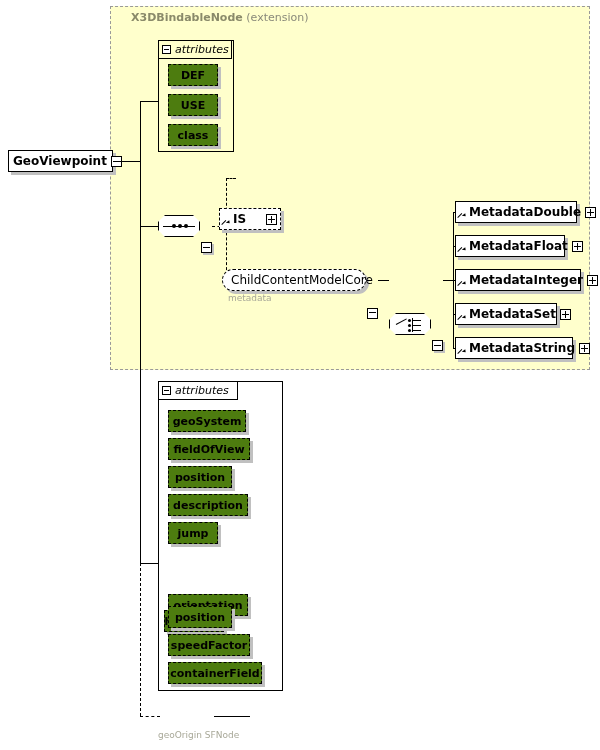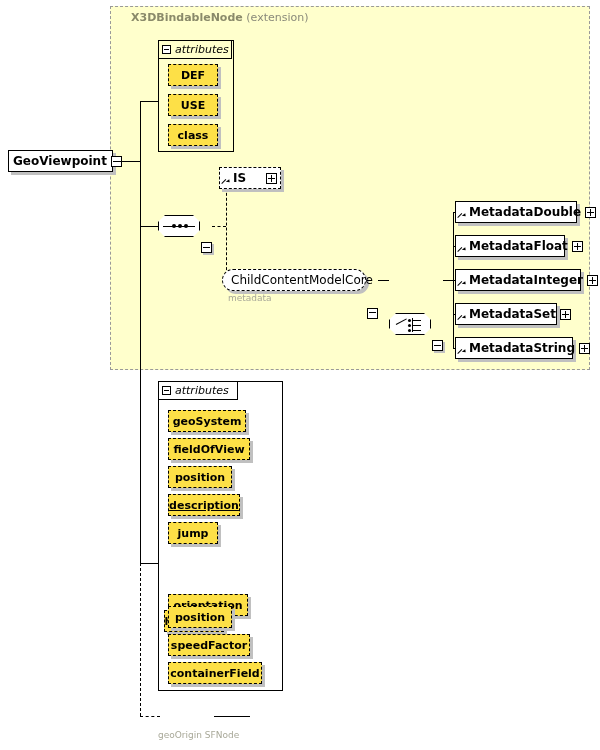--- a/index.html
+++ b/index.html
@@ -54,37 +54,37 @@
   .ctrlbox::before{
     content:"";position:absolute;left:1px;right:1px;top:3px;
     height:1px;background:#000;
   }
 
   
   .attr{
     box-sizing:border-box;
     height:22px;
     border:1px dashed #000000;
-    background:#fde047;
+    background:#4d7c0f;
     display:flex;align-items:center;justify-content:center;
     font-size:11px;font-weight:bold;color:#000;
     white-space:nowrap;padding:0 7px;
     box-shadow:3px 3px 0 0 #c0c0c0;
   }
 
   
   .node{
     box-sizing:border-box;height:22px;
     border:1px solid #000000;background:#ffffff;
     display:flex;align-items:center;
     font-size:12px;font-weight:bold;color:#000;
     white-space:nowrap;
     box-shadow:3px 3px 0 0 #c0c0c0;
   }
-  .node.dashed{border:1px dashed #000000;}
+  .node.dashed{border:1px dashed #000000;margin-top:41px;}
   .node .lbl{padding:0 4px;flex:0 0 auto;}
   .node .arrow{
     width:9px;height:20px;flex:0 0 auto;position:relative;
   }
   .node .arrow::before{
     content:"";position:absolute;left:2px;bottom:4px;
     width:6px;height:1px;background:#000;
     transform:rotate(-45deg);transform-origin:left bottom;
   }
   .node .arrow::after{
@@ -278,21 +278,21 @@
 
   <div class="abs attrbox" style="left:158px;top:381px;width:125px;height:310px;">
     <div class="attrbox-hdr" style="width:80px;">
       <span class="ctrlbox"></span>
       <span>attributes</span>
     </div>
   </div>
   <div class="abs attr" style="left:168px;top:410px;width:78px;">geoSystem</div>
   <div class="abs attr" style="left:168px;top:438px;width:82px;">fieldOfView</div>
   <div class="abs attr" style="left:168px;top:466px;width:64px;">position</div>
-  <div class="abs attr" style="left:168px;top:494px;width:72px;text-decoration:underline;">description</div>
+  <div class="abs attr" style="left:168px;top:494px;width:80px;">description</div>
   <div class="abs attr" style="left:168px;top:522px;width:50px;">jump</div>
   <div class="abs attr" style="left:168px;top:550px;width:80px;margin-top:44px;">orientation</div>
   <div class="abs attr" style="left:164px;top:578px;width:60px;margin-top:32px;">headlight</div>
   <div class="abs attr" style="left:168px;top:606px;width:64px;">position</div>
   <div class="abs attr" style="left:168px;top:634px;width:82px;">speedFactor</div>
   <div class="abs attr" style="left:168px;top:662px;width:94px;">containerField</div>
 
   <div class="abs sublabel" style="left:158px;top:730px;">geoOrigin SFNode</div>
 
   <div class="abs hline" style="left:214px;top:716px;width:36px;"></div>

